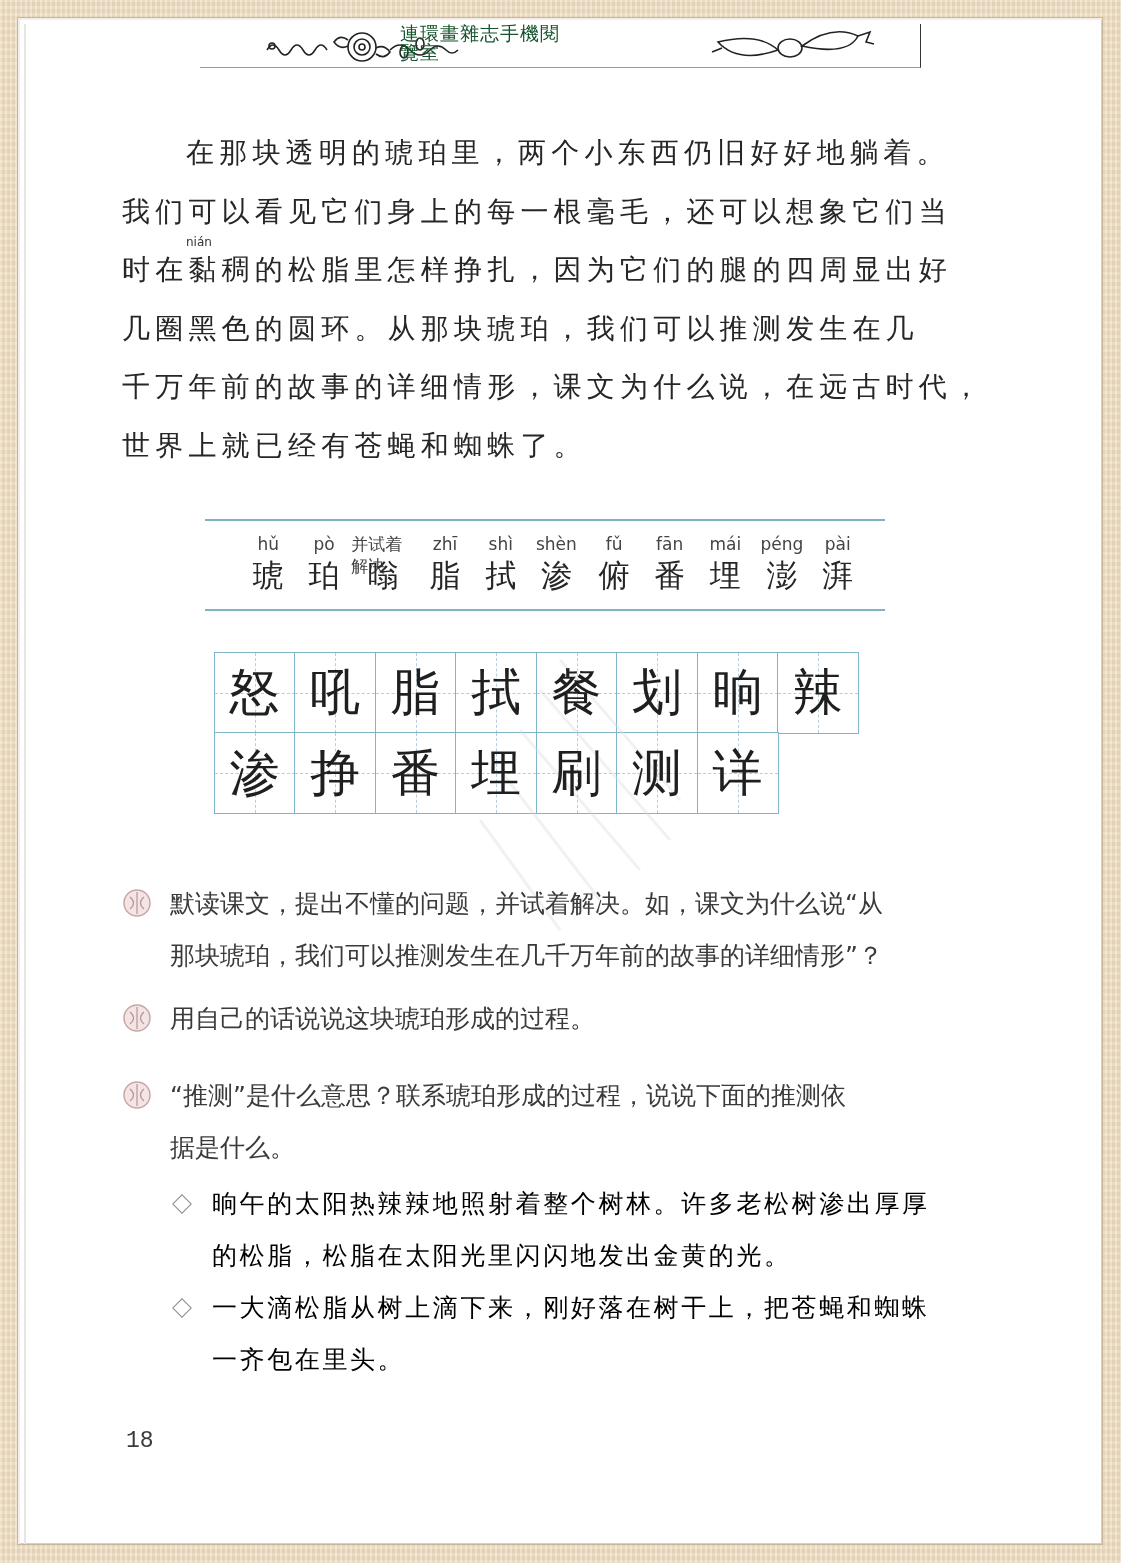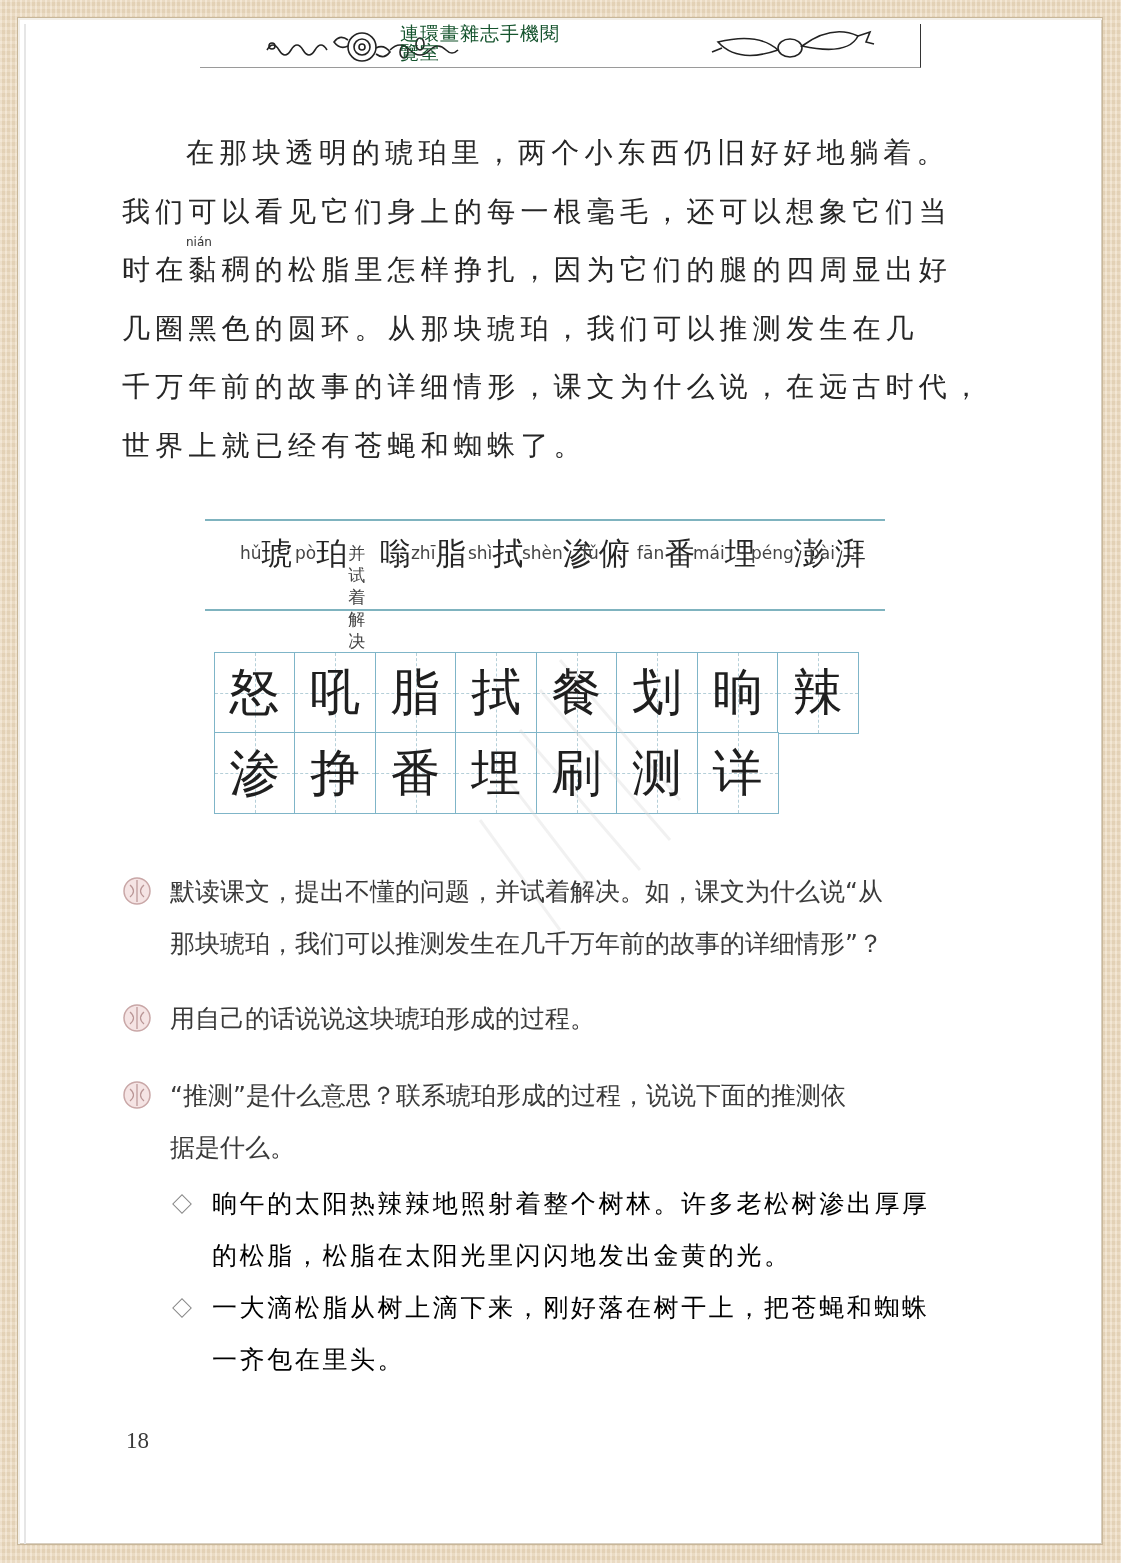--- a/index.html
+++ b/index.html
@@ -59,21 +59,21 @@
   .word-bar {
     position: absolute; left: 205px; top: 519px; width: 680px; height: 92px;
     border-top: 2px solid #7fb3bf;
     border-bottom: 2px solid #7fb3bf;
   }
   .word-bar-inner {
     position: absolute; left: 35px; top: 12px; right: 20px;
     display: flex; gap: 0;
   }
   .word {
-    display: flex; flex-direction: row; align-items: center;
+    display: flex; flex-direction: column; align-items: center;
     margin-right: 0;
   }
   .word .py {
     font-family: "DejaVu Sans", sans-serif; font-size: 17px; color: #444;
     height: 22px; line-height: 22px;
   }
   .word .hz {
     font-family: "DejaVu Serif", serif; font-size: 31px; color: #262626;
     line-height: 40px;
   }
@@ -111,39 +111,39 @@
   .questions {
     position: absolute; left: 120px; top: 866px; width: 870px;
     font-family: "DejaVu Sans", sans-serif; font-size: 25px; color: #3a3a3a;
     line-height: 52px;
   }
   .q { position: relative; padding-left: 50px; }
   .q .bullet {
     position: absolute; left: 2px; top: 10px; width: 30px; height: 30px;
   }
   .q .q-text { display: block; white-space: nowrap; }
-  .q1 { position: absolute; top: 0; text-align: center; }
+  .q1 { position: absolute; top: 12px; text-align: center; }
   .q2 { position: absolute; top: 127px; }
   .q3 { position: absolute; top: 204px; }
 
   .subs {
     position: absolute; left: 170px; top: 1178px; width: 820px;
     font-family: "DejaVu Serif", serif; font-size: 25px; color: #000000;
     line-height: 52px; letter-spacing: 2.6px;
   }
   .sub { position: relative; padding-left: 42px; margin-bottom: 0; }
   .sub .diamond {
     position: absolute; left: 5px; top: 19px; width: 14px; height: 14px;
     border: 1.5px solid #888; transform: rotate(45deg);
   }
   .sub .sub-line { display: block; white-space: nowrap; }
 
   .page-number {
     position: absolute; left: 126px; top: 1428px;
-    font-family: Liberation Serif, serif; font-size: 23px; color: #3a3a3a;
+    font-family: Liberation Mono, monospace; font-size: 23px; color: #3a3a3a;
   }
 </style>
 </head>
 <body>
 
 <div class="frame-inner"></div>
 
 <div class="banner">
   <svg class="deco-left" width="240" height="34" viewBox="0 0 240 34">
     <g fill="none" stroke="#222" stroke-width="1.6">

